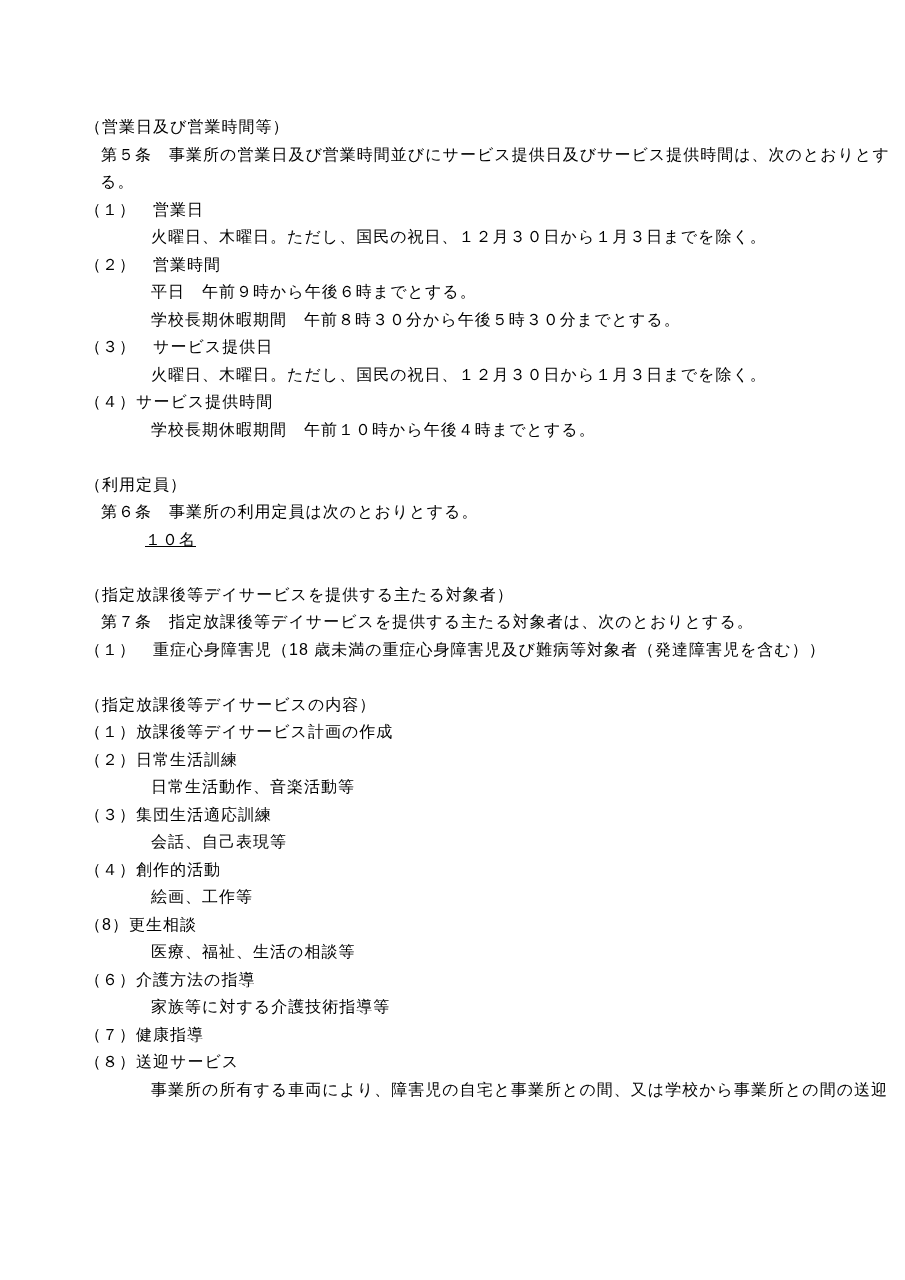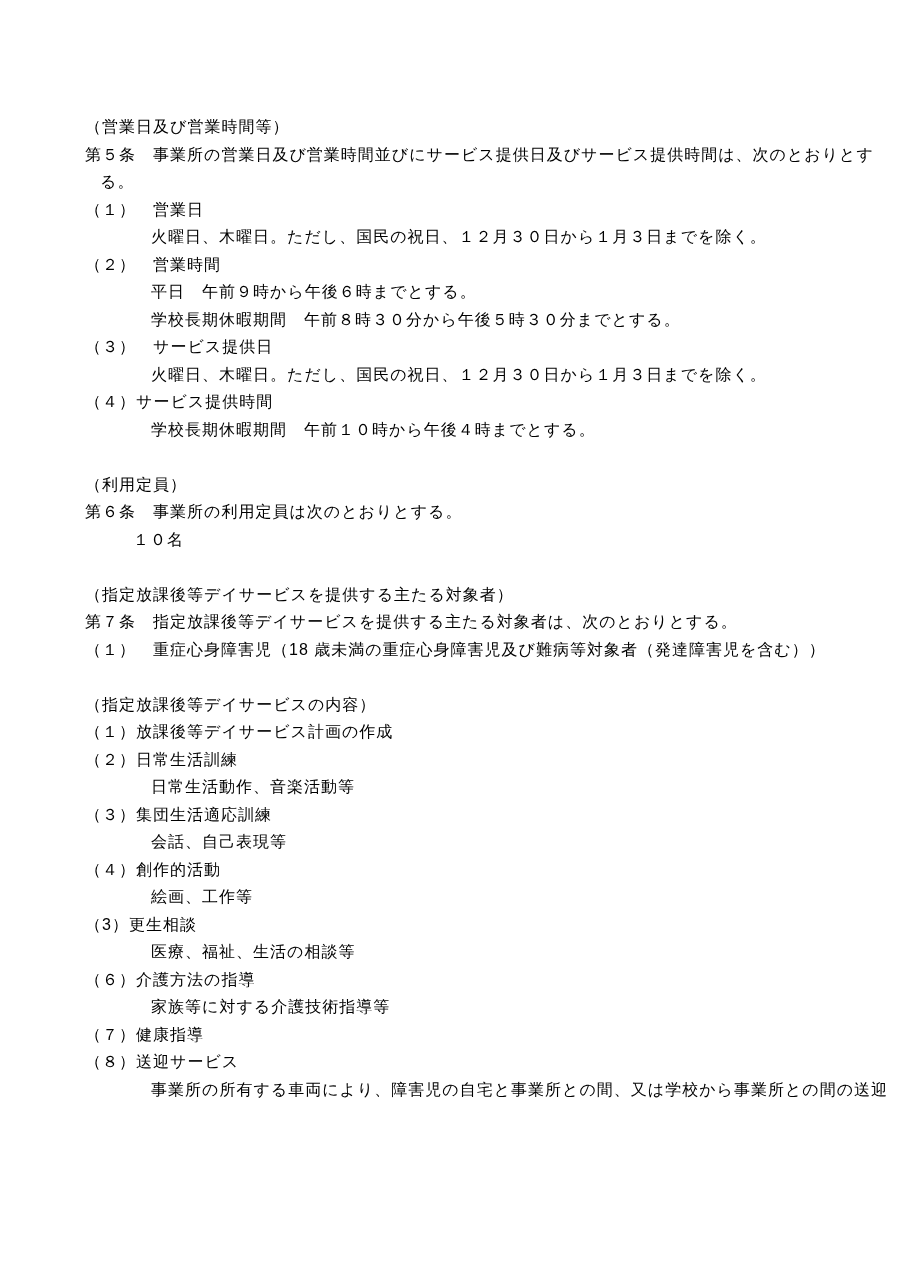--- a/index.html
+++ b/index.html
@@ -21,25 +21,25 @@
     padding: 113px 36px 0 85px;
     font-size: 16px;
     line-height: 27.5px;
     letter-spacing: 1px;
   }
   .line {
     margin: 0;
     white-space: pre;
   }
   .heading   { margin-left: 0; }
-  .article   { margin-left: 0; }
+  .article   { margin-left: 16px; }
   .cont      { margin-left: 15px; }
   .item      { margin-left: 0; }
   .detail    { margin-left: 66px; }
-  .detail-wide { margin-left: 48px; }
+  .detail-wide { margin-left: 60px; text-decoration: underline; }
   .gap       { height: 27.5px; }
 </style>
 </head>
 <body>
 
 <div class="page">
 
   <section>
     <p class="line heading">（営業日及び営業時間等）</p>
     <p class="line article">第５条　事業所の営業日及び営業時間並びにサービス提供日及びサービス提供時間は、次のとおりとす</p>
@@ -75,21 +75,21 @@
 
   <section>
     <p class="line heading">（指定放課後等デイサービスの内容）</p>
     <p class="line item">（１）放課後等デイサービス計画の作成</p>
     <p class="line item">（２）日常生活訓練</p>
     <p class="line detail">日常生活動作、音楽活動等</p>
     <p class="line item">（３）集団生活適応訓練</p>
     <p class="line detail">会話、自己表現等</p>
     <p class="line item">（４）創作的活動</p>
     <p class="line detail">絵画、工作等</p>
-    <p class="line item">（3）更生相談</p>
+    <p class="line item">（8）更生相談</p>
     <p class="line detail">医療、福祉、生活の相談等</p>
     <p class="line item">（６）介護方法の指導</p>
     <p class="line detail">家族等に対する介護技術指導等</p>
     <p class="line item">（７）健康指導</p>
     <p class="line item">（８）送迎サービス</p>
     <p class="line detail">事業所の所有する車両により、障害児の自宅と事業所との間、又は学校から事業所との間の送迎</p>
   </section>
 
 </div>
 

